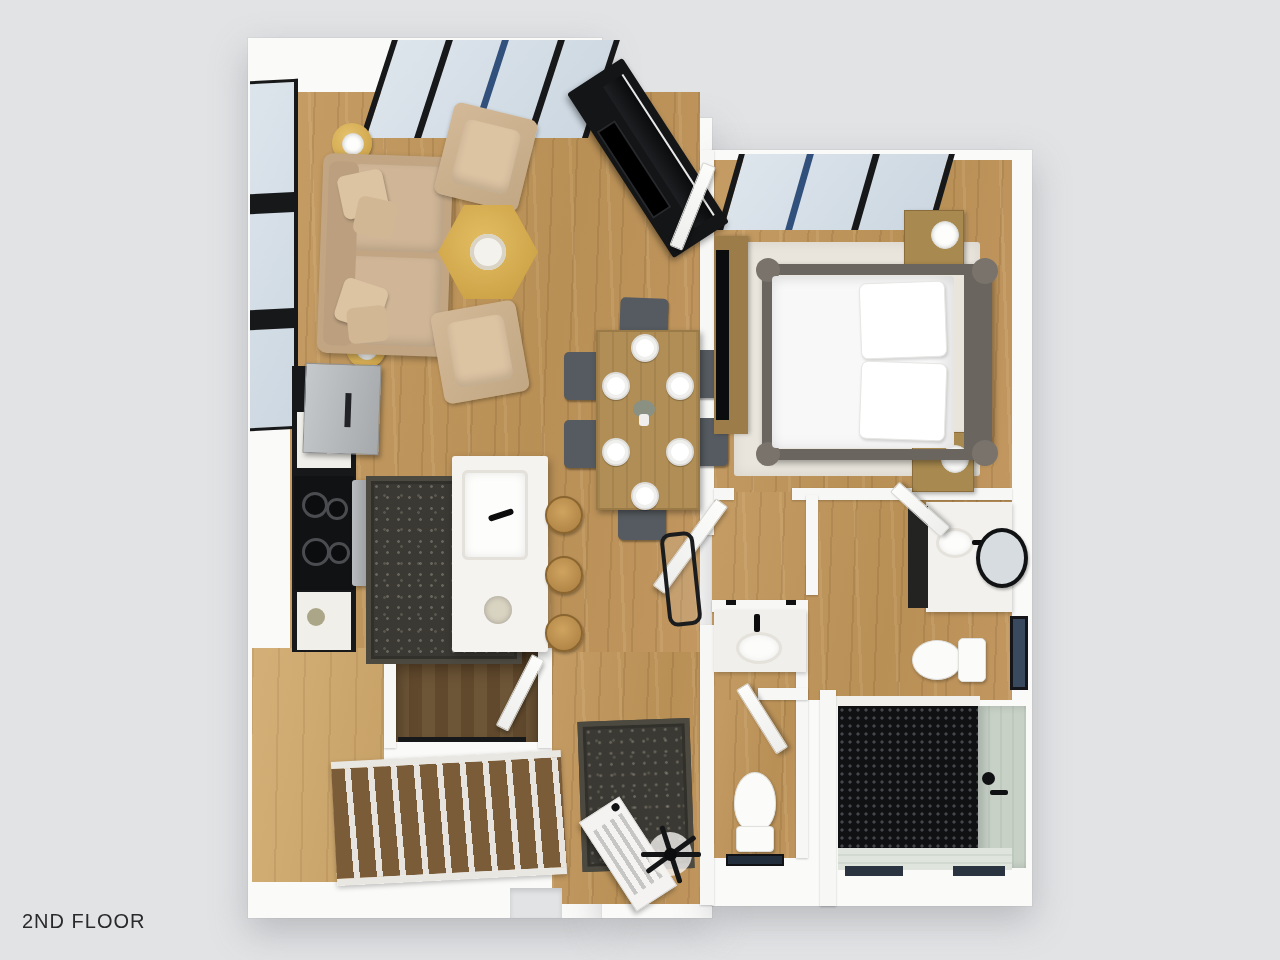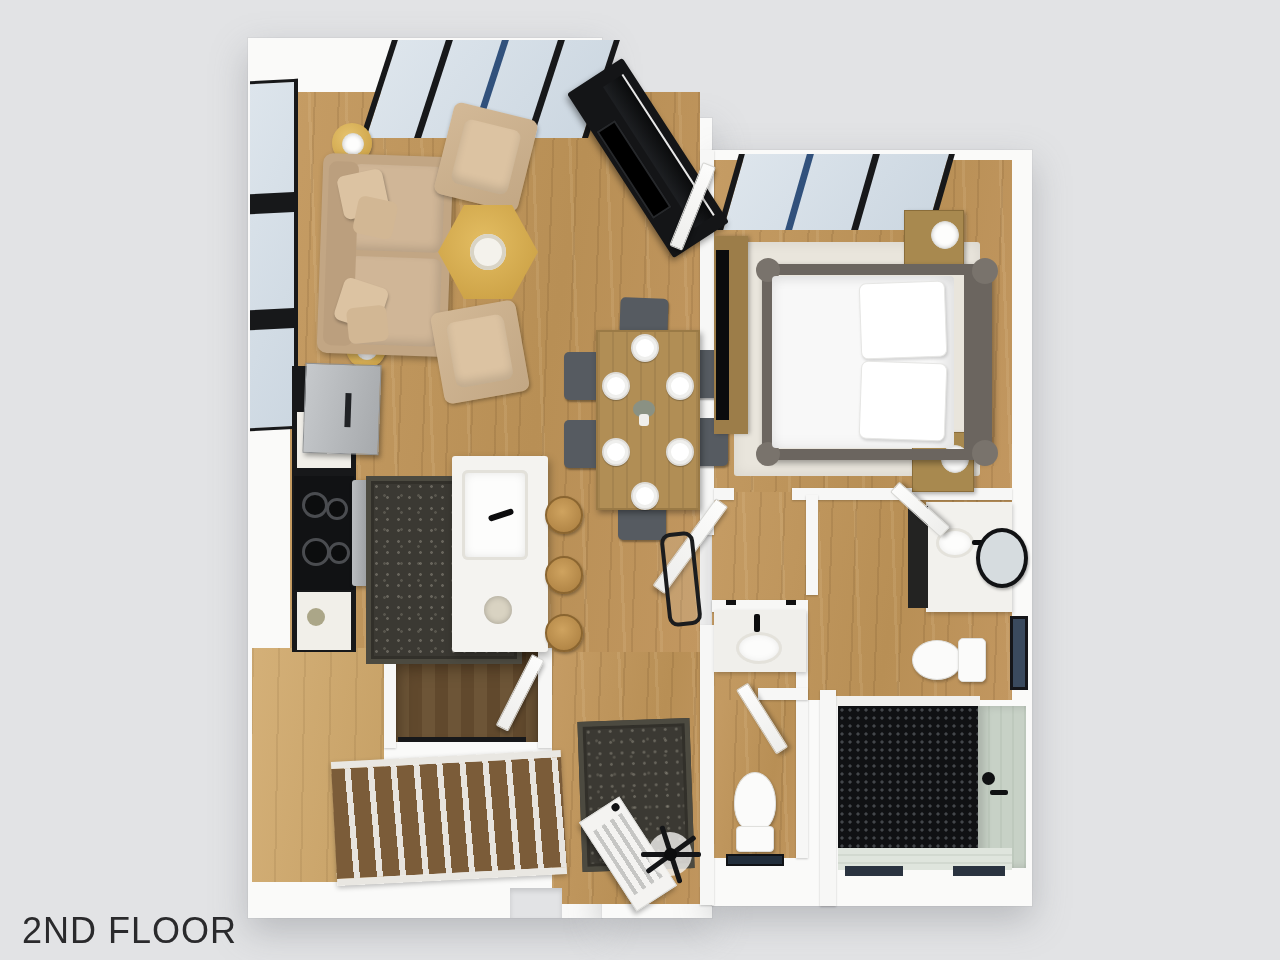--- a/index.html
+++ b/index.html
@@ -31,21 +31,21 @@
       background-size:11px 11px,17px 17px;background-position:0 0,5px 6px;
       border:5px solid #4c4a40;box-shadow:inset 0 0 0 3px #32302a;}
   .penny{background:radial-gradient(#43464a 1.4px, var(--penny-tile-black) 1.8px);background-size:8px 8px;}
   .stool{border-radius:50%;background:radial-gradient(circle at 45% 40%, #cfa35f, #a87c3e);border:2px solid #8a6530;box-shadow:1px 2px 3px rgba(0,0,0,0.3);}
   .plate{background:#fff;border-radius:50%;border:2px solid #dedcd8;box-shadow:inset 0 0 0 3px #efefed,0 1px 1px rgba(0,0,0,0.25);}
   .dchair{background:var(--dining-chair-gray);border-radius:5px;box-shadow:1px 2px 2px rgba(0,0,0,0.35);}
   .gold{background:radial-gradient(circle at 40% 35%, #e6c36e, #c79b3f);border-radius:50%;box-shadow:1px 2px 3px rgba(0,0,0,0.3);}
   .lamp{background:#fdfdfc;border-radius:50%;border:1px solid #d9d9d6;box-shadow:inset 0 0 4px rgba(0,0,0,0.2);}
   .tan{background:linear-gradient(135deg,#d3b997,#c2a784);border-radius:8px;box-shadow:1px 2px 4px rgba(0,0,0,0.3);}
   .white-fix{background:#fbfbfa;border:1px solid #e0e0dd;box-shadow:1px 2px 3px rgba(0,0,0,0.25);}
-  #floor-label{color:#2a2a2c;font-size:36px;letter-spacing:1px;}
+  #floor-label{color:#2a2a2c;font-size:20px;letter-spacing:1px;}
 </style>
 </head>
 <body>
 
 <div id="canvas">
 
   <div class="a block" style="left:248px;top:38px;width:354px;height:880px;"></div>
   <div class="a block" style="left:602px;top:118px;width:110px;height:800px;"></div>
   <div class="a block" style="left:712px;top:150px;width:320px;height:756px;"></div>
 

